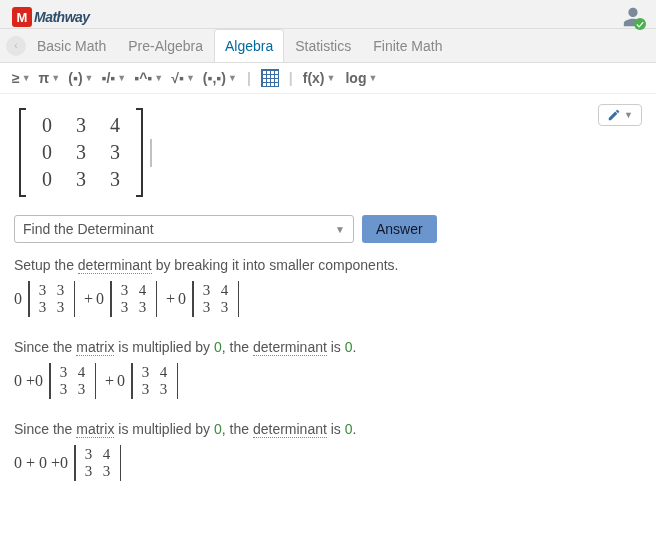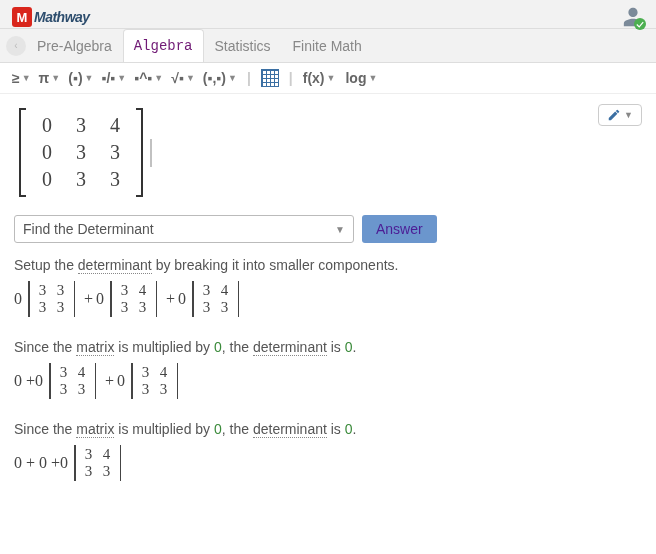--- a/index.html
+++ b/index.html
@@ -49,23 +49,22 @@
     width: 20px; height: 20px; border-radius: 50%; background: #e5e5e5;
     display:flex;align-items:center;justify-content:center; color:#bbb; cursor:pointer;
     flex-shrink:0; font-size:10px;
   }
   .tab {
     padding: 8px 10px; color: #888; cursor: pointer; font-size: 14px;
     border: 1px solid transparent; border-bottom: none;
     white-space: nowrap;
   }
   .tab.active {
-    background: #fff; color: #701a75; border-color: #ddd;
+    background: #fff; color: #0369a1; border-color: #ddd;
     border-radius: 4px 4px 0 0;
-    font-family: Liberation Mono, monospace;
   }
   .toolbar {
     padding: 6px 12px;
     display: flex; align-items: center; gap: 10px;
     border-bottom: 1px solid #eee;
     color: #666; font-size: 14px; font-weight:bold;
   }
   .tb-item { display:flex; align-items:center; gap:2px; cursor:pointer; }
   .caret { font-size:9px; color:#888; }
   .tb-sep { color:#ccc; }
@@ -97,21 +96,21 @@
   .matrix-grid span { text-align:center; font-size:20px; }
   .cursor-caret { border-left:2px solid #333; height:28px; margin-left:4px; align-self:center; opacity:0.3;}
   .op-row { display:flex; align-items:center; gap:8px; margin: 6px 0 14px 0; }
   .select {
     border:1px solid #bbb; border-radius:3px; padding:5px 16px 5px 8px;
     font-family: -apple-system, Arial, sans-serif; font-size:14px; color:#555;
     width: 340px; position:relative; background:#fff; cursor:pointer;
   }
   .select .sel-caret { position:absolute; right:8px; top:50%; transform:translateY(-50%); font-size:10px; color:#888;}
   .answer-btn {
-    background:#6b96cd; color:#4c1d95; border:none; border-radius:3px;
+    background:#6b96cd; color:#0f172a; border:none; border-radius:3px;
     padding:6px 14px; font-size:14px; cursor:pointer;
     font-family: -apple-system, Arial, sans-serif;
   }
   .step { font-family: -apple-system, Arial, sans-serif; font-size:14px; color:#555; margin-bottom:8px; }
   .step .ul { border-bottom:1px dotted #888; cursor:help; }
   .math-line { font-family:"Times New Roman", serif; font-size:16px; color:#444; display:flex; align-items:center; margin-bottom:22px;}
   .det2 { display:inline-flex; align-items:stretch; margin:0 6px;}
   .dbar { width:1.5px; background:#444; }
   .dgrid { display:grid; grid-template-columns: 18px 18px; padding:1px 4px; }
   .dgrid span { text-align:center; font-size:15px; line-height:17px;}
@@ -135,20 +134,21 @@
       <svg viewBox="0 0 10 8" width="8" height="7">
           <path d="M1 4l3 3 5-6" stroke="#fff" stroke-width="1.5" fill="none"></path>
         </svg>
     </div>
   </div>
 </div>
 
 <div class="tabs-row">
   <div class="nav-circle">‹</div>
   <div id="tabs-container" style="display:flex;">
+      <div class="tab">Basic Math</div>
       <div class="tab">Pre-Algebra</div>
       <div class="tab active">Algebra</div>
       <div class="tab">Statistics</div>
       <div class="tab">Finite Math</div>
     </div>
 
 </div>
 
 <div class="toolbar">
   <div id="tb-items" style="display:flex;gap:8px;align-items:center;">

